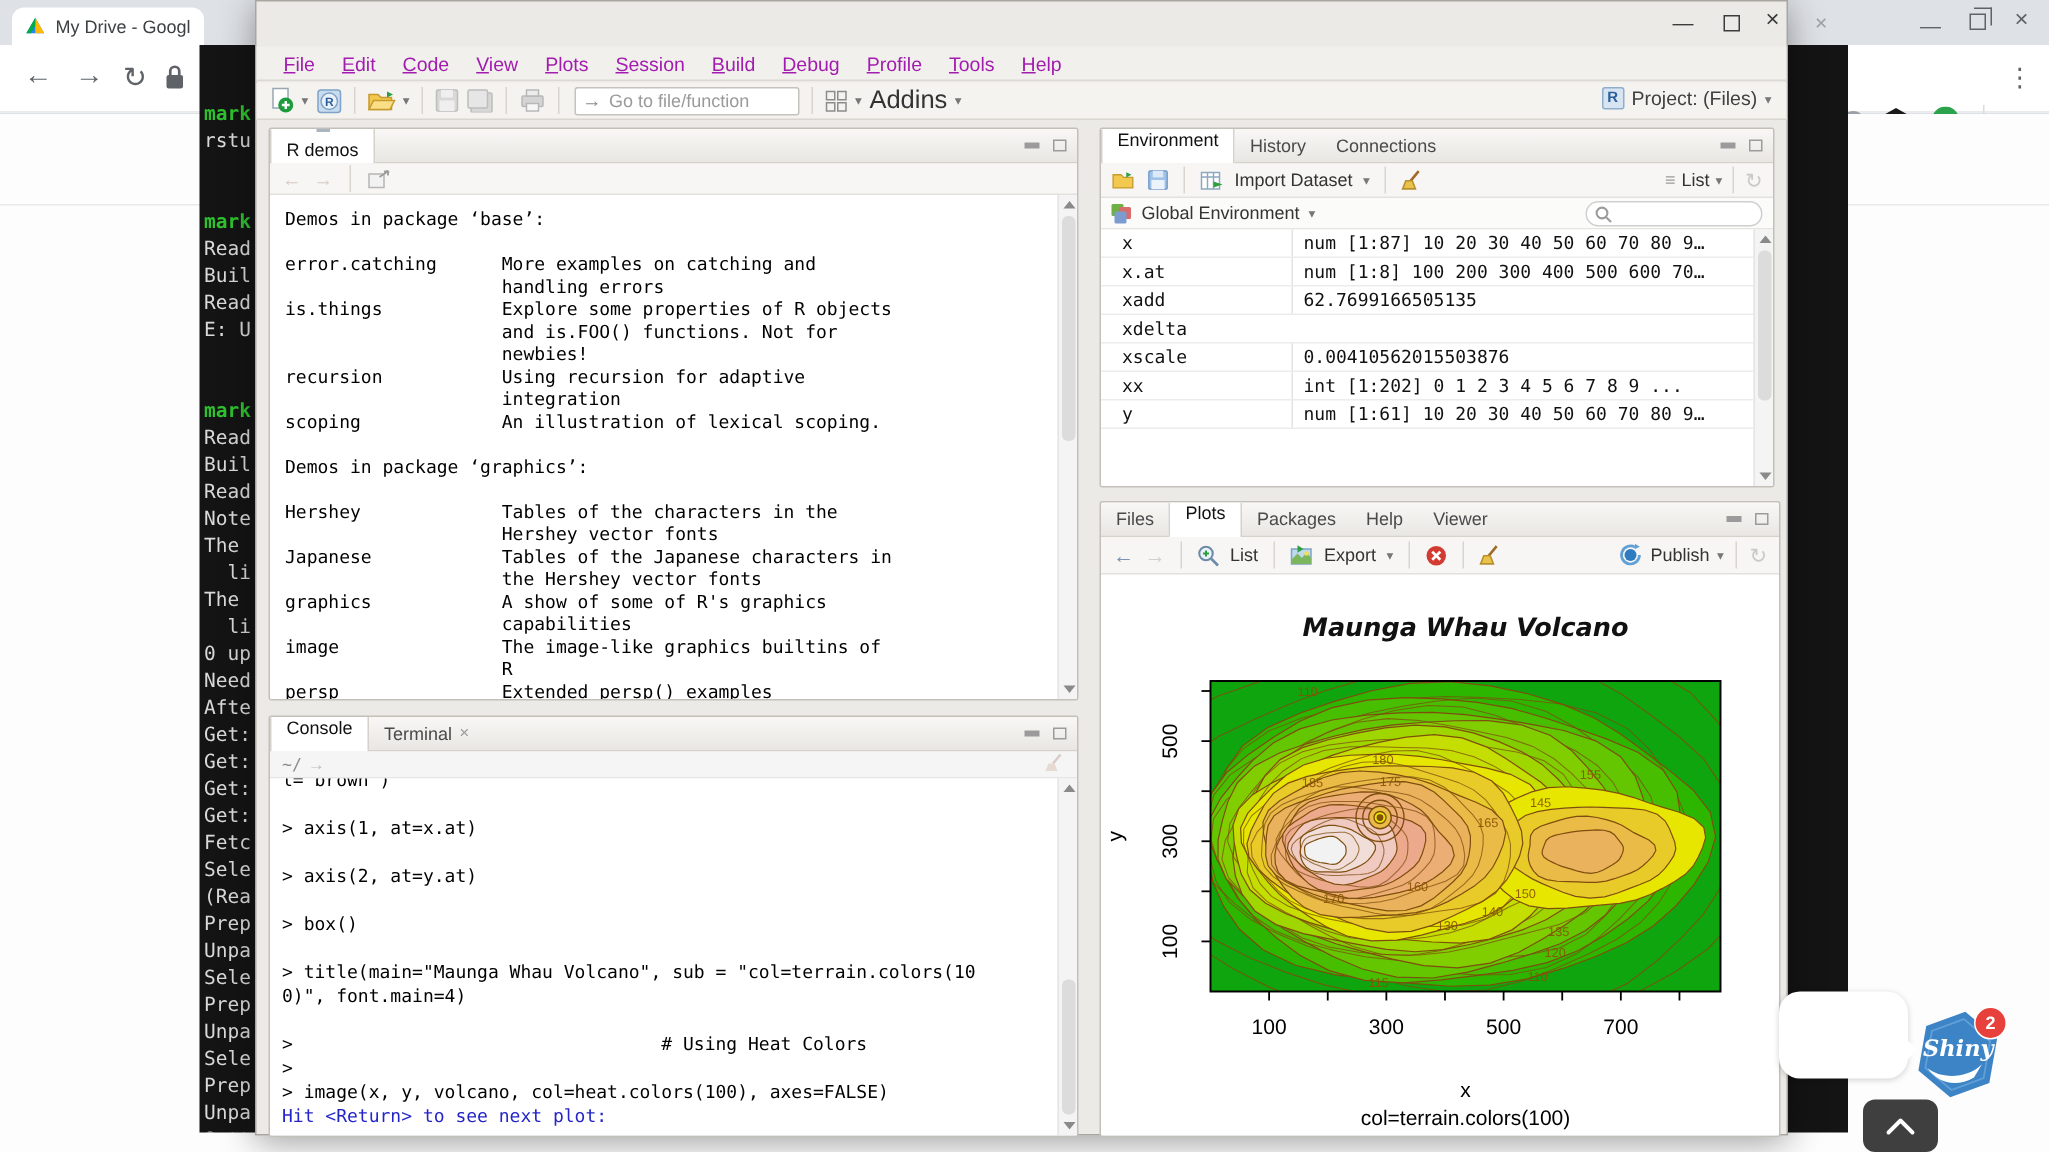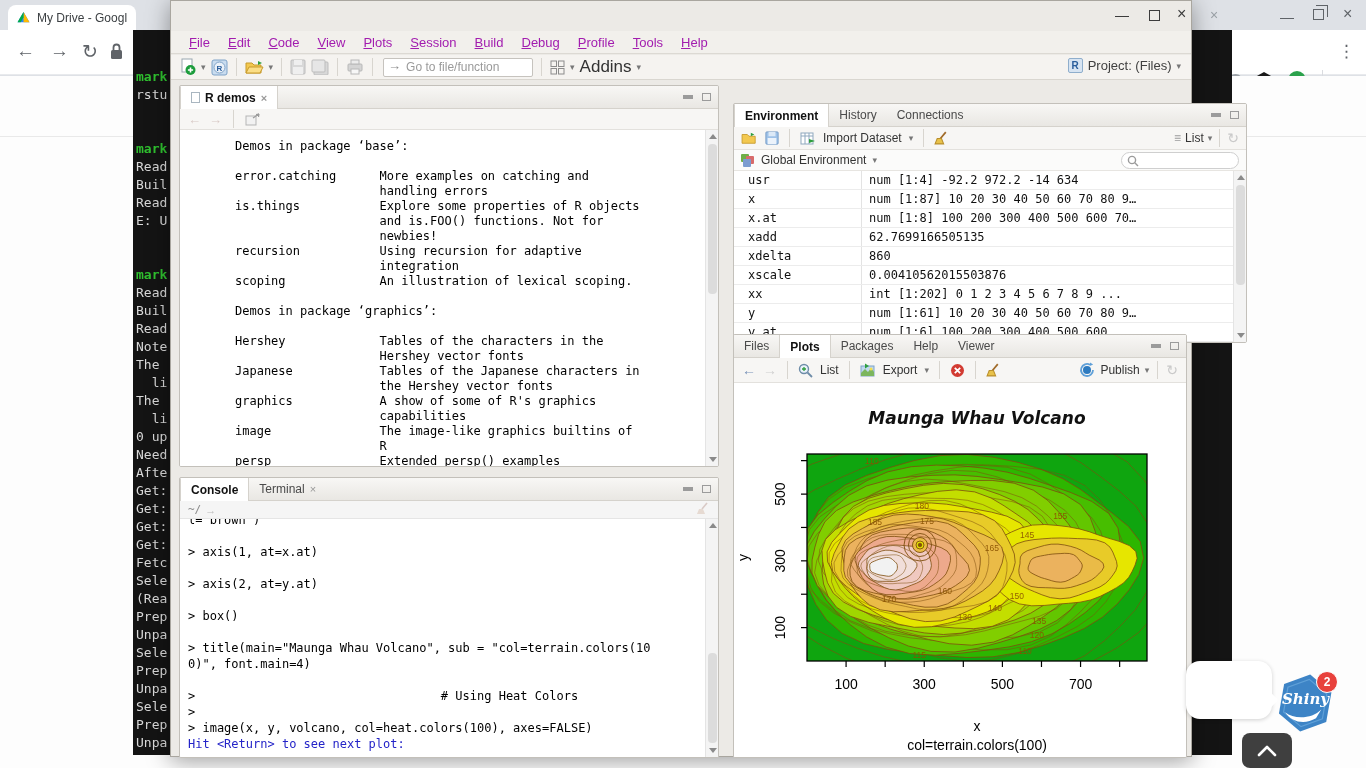--- a/index.html
+++ b/index.html
@@ -56,28 +56,28 @@
   #addins-label{font-size:17px;color:#333;}
   #project-chip{position:absolute;right:10px;top:57px;display:flex;align-items:center;gap:5px;
       font-size:13px;color:#404040;}
   .rcube{width:15px;height:15px;background:#D7E4F2;border:1px solid #8FAECC;border-radius:2px;
       color:#2A5E9C;font-size:10px;font-weight:700;text-align:center;line-height:13px;}
 
   
   .pane{position:absolute;background:#fff;border:1px solid #C3C0BA;border-radius:2px;overflow:hidden;}
   #pane-source{left:8px;top:84px;width:540px;height:382px;}
   #pane-console{left:8px;top:476px;width:540px;height:281px;}
-  #pane-env{left:562px;top:102px;width:514px;height:240px;}
+  #pane-env{left:562px;top:84px;width:450px;height:240px;}
   #pane-plots{left:562px;top:333px;width:454px;height:424px;}
   .tabbar{position:absolute;left:0;top:0;right:0;height:23px;
       background:linear-gradient(#F8F7F5,#E9E7E3);border-bottom:1px solid #D5D2CC;
       display:flex;align-items:stretch;}
   .tab{display:flex;align-items:center;gap:5px;padding:0 10px;font-size:12px;color:#4A4A4A;}
   .tab.active{background:#fff;border-right:1px solid #D5D2CC;border-left:1px solid #D5D2CC;
-      font-weight:700;color:#111;margin-bottom:-1px;}
+      font-weight:400;color:#111;margin-bottom:-1px;flex-direction:column;}
   .tab .closex{color:#999;font-size:11px;}
   .docicon{width:9px;height:11px;background:#fff;border:1px solid #A9B6C0;}
   .pm-group{position:absolute;right:7px;top:7px;display:flex;gap:9px;align-items:center;}
   .pm-min{width:10px;height:4px;background:#9B9B9B;}
   .pm-max{width:9px;height:8px;border:1.5px solid #9B9B9B;}
   .subbar{position:absolute;left:0;top:23px;right:0;height:21px;background:#F7F6F4;
       border-bottom:1px solid #E3E1DD;display:flex;align-items:center;gap:8px;padding:0 8px;}
   .paleglyph{color:#D9CAC6;font-size:13px;}
   .grayglyph{color:#9C9C9C;font-size:12px;}
   .pane-body{position:absolute;left:0;right:13px;bottom:0;overflow:hidden;background:#fff;}
@@ -330,21 +330,21 @@
       </div>
       <div class="subbar">
         <span class="paleglyph">←</span>
         <span class="paleglyph">→</span>
         <span class="tsep"></span>
         <svg width="15" height="13" viewBox="0 0 15 13">
           <rect x="1" y="3" width="10" height="9" fill="#F2F2F2" stroke="#B5B5B5"></rect>
           <path d="M8,5 L14,1 M14,1 l-3,0.5 M14,1 l-0.5,3" stroke="#9C9C9C" stroke-width="1.2" fill="none"></path>
         </svg>
       </div>
-      <div class="pane-body" style="top:44px;padding-left:45px;">
+      <div class="pane-body" style="top:44px;">
         <pre id="source-pre" class="mono">Demos in package ‘base’:
 
 error.catching      More examples on catching and
                     handling errors
 is.things           Explore some properties of R objects
                     and is.FOO() functions. Not for
                     newbies!
 recursion           Using recursion for adaptive
                     integration
 scoping             An illustration of lexical scoping.
@@ -484,54 +484,45 @@
         <span style="position:relative;margin-left:auto;">
           <svg style="position:absolute;left:6px;top:3px;z-index:2;" width="12" height="12" viewBox="0 0 12 12">
             <circle cx="5" cy="5" r="3.6" fill="none" stroke="#9B9B9B" stroke-width="1.4"></circle>
             <path d="M7.8,7.8 L11,11" stroke="#9B9B9B" stroke-width="1.4"></path>
           </svg>
           <input id="env-search" style="position: relative; right: auto; top: auto;">
         </span>
       </div>
       <div id="env-grid">
           <div class="env-row">
-            <div class="env-name">usr</div>
-            <div class="env-val">num [1:4] -92.2 972.2 -14 634</div>
-          </div>
-          <div class="env-row">
             <div class="env-name">x</div>
             <div class="env-val">num [1:87] 10 20 30 40 50 60 70 80 9…</div>
           </div>
           <div class="env-row">
             <div class="env-name">x.at</div>
             <div class="env-val">num [1:8] 100 200 300 400 500 600 70…</div>
           </div>
           <div class="env-row">
             <div class="env-name">xadd</div>
             <div class="env-val">62.7699166505135</div>
           </div>
           <div class="env-row">
             <div class="env-name">xdelta</div>
-            <div class="env-val">860</div>
           </div>
           <div class="env-row">
             <div class="env-name">xscale</div>
             <div class="env-val">0.00410562015503876</div>
           </div>
           <div class="env-row">
             <div class="env-name">xx</div>
             <div class="env-val">int [1:202] 0 1 2 3 4 5 6 7 8 9 ...</div>
           </div>
           <div class="env-row">
             <div class="env-name">y</div>
             <div class="env-val">num [1:61] 10 20 30 40 50 60 70 80 9…</div>
-          </div>
-          <div class="env-row">
-            <div class="env-name">y.at</div>
-            <div class="env-val">num [1:6] 100 200 300 400 500 600</div>
           </div>
         </div>
       <div class="vscroll" style="top:67px;bottom:0;">
         <span class="sarr up"></span>
         <span class="sarr down"></span>
         <span class="sthumb" style="top:14px;height:100px;"></span>
       </div>
     </div>
 
     <div class="pane" id="pane-plots">

